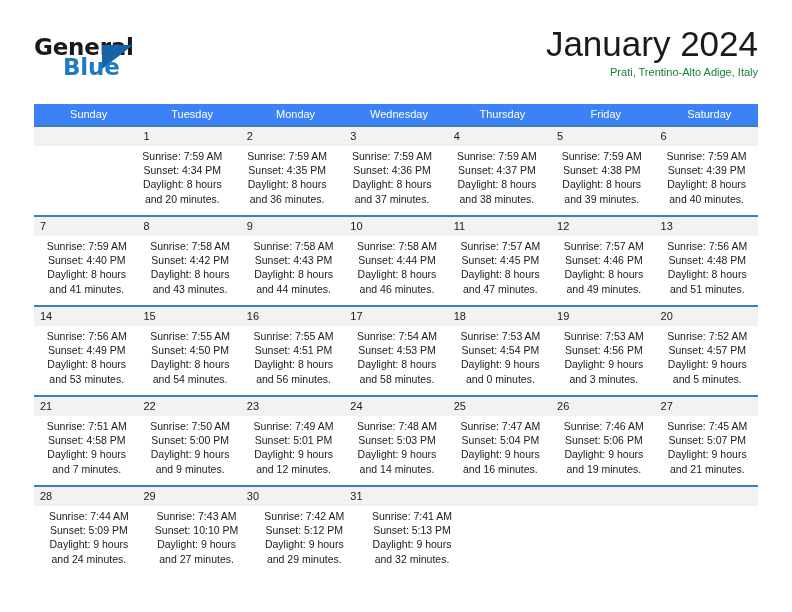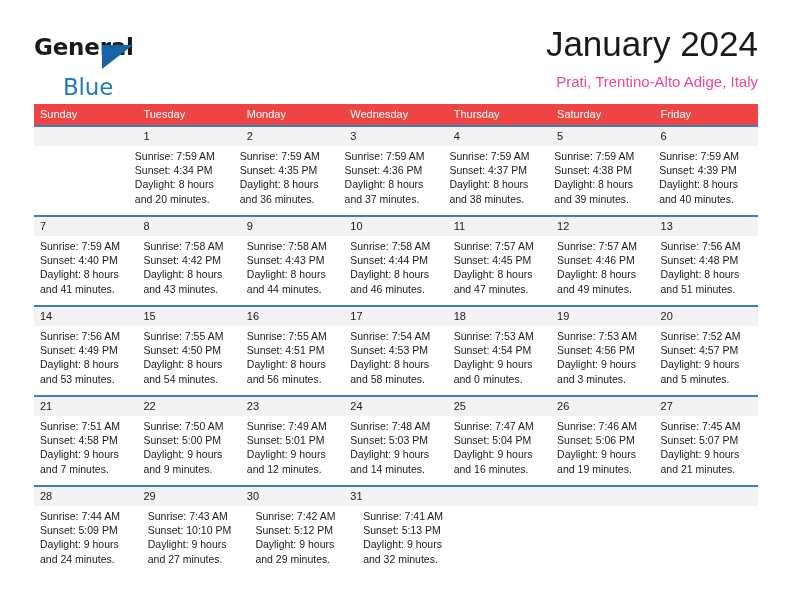--- a/index.html
+++ b/index.html
@@ -42,26 +42,26 @@
     top: 0;
     font-size: 23px;
     letter-spacing: -0.2px;
     color: #1a1a1a;
     font-family: "DejaVu Sans", sans-serif;
     font-weight: 700;
   }
   .brand-blue {
     position: absolute;
     left: 29px;
-    top: 40px;
+    top: 20px;
     font-size: 23px;
     letter-spacing: -0.2px;
     color: #1f7bc1;
     font-family: "DejaVu Sans", sans-serif;
-    font-weight: 400;
+    font-weight: 700;
   }
   .brand-triangle {
     position: absolute;
     left: 68px;
     top: 11px;
     width: 0;
     height: 0;
     border-left: 31px solid #1663a8;
     border-bottom: 24px solid transparent;
   }
@@ -72,38 +72,39 @@
     top: 0;
     text-align: right;
   }
   .cal-title {
     font-size: 35px;
     color: #1a1a1a;
     line-height: 32px;
     white-space: nowrap;
   }
   .cal-subtitle {
-    font-size: 15px;
-    color: #ec4899;
+    font-size: 11px;
+    color: #15803d;
     line-height: 20px;
-    margin-top: 12px;
+    margin-top: 2px;
     white-space: nowrap;
   }
 
   
   .calendar {
     position: absolute;
     left: 34px;
     top: 104px;
     width: 724px;
   }
   .weekday-row {
     display: flex;
-    background: #ef4444;
+    background: #3b82f6;
     height: 21px;
+    text-align: center;
   }
   .weekday {
     flex: 1 1 0;
     color: #ffffff;
     font-size: 11px;
     line-height: 21px;
     padding-left: 6px;
     box-sizing: border-box;
     white-space: nowrap;
   }
@@ -131,20 +132,21 @@
   }
   .details-row {
     display: flex;
     background: #ffffff;
     height: 69px;
   }
   .detail-cell {
     flex: 1 1 0;
     box-sizing: border-box;
     padding: 3px 4px 0 6px;
+    text-align: center;
   }
   .detail-line {
     font-size: 10.5px;
     line-height: 14.2px;
     color: #1a1a1a;
     white-space: nowrap;
   }
   .empty-cell {
     flex: 1 1 0;
   }
@@ -169,22 +171,22 @@
 
   </div>
 
   <div class="calendar">
     <div class="weekday-row">
         <div class="weekday">Sunday</div>
         <div class="weekday">Tuesday</div>
         <div class="weekday">Monday</div>
         <div class="weekday">Wednesday</div>
         <div class="weekday">Thursday</div>
+        <div class="weekday">Friday</div>
         <div class="weekday">Saturday</div>
-        <div class="weekday">Friday</div>
       </div>
     <div id="weeks-container">
         <div class="week">
           <div class="week-topline"></div>
           <div class="numbers-row">
             <div class="daynum"></div>
             <div class="daynum">1</div>
             <div class="daynum">2</div>
             <div class="daynum">3</div>
             <div class="daynum">4</div>

